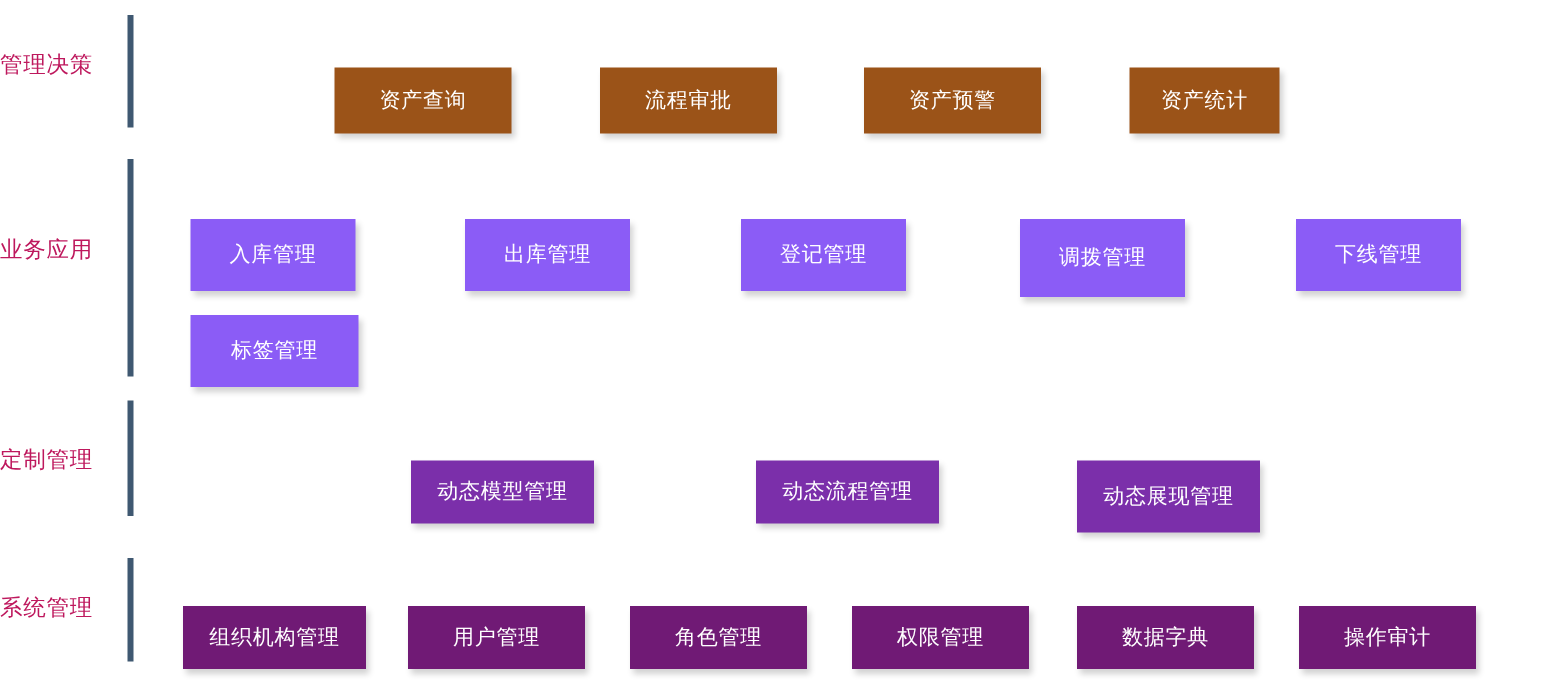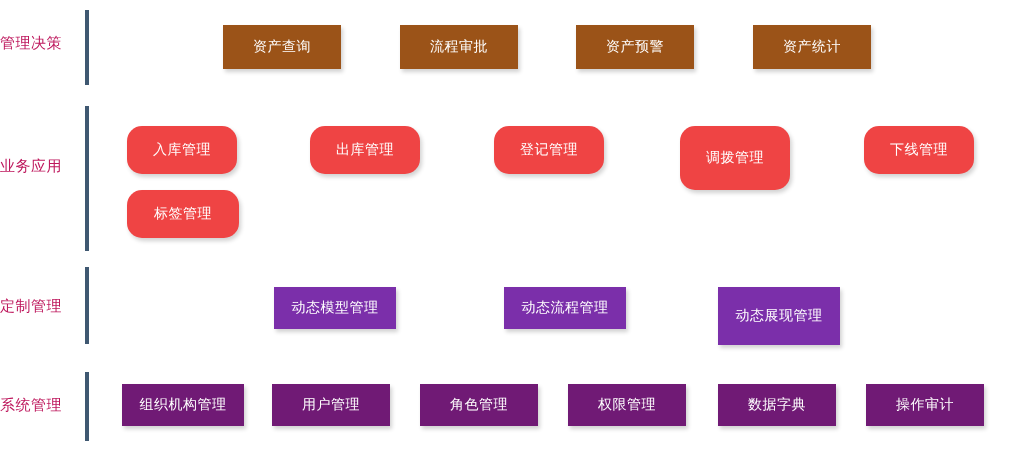--- a/index.html
+++ b/index.html
@@ -47,23 +47,24 @@
     display: flex;
     align-items: center;
     justify-content: center;
     color: #ffffff;
     font-size: 14px;
     letter-spacing: 0.5px;
     box-sizing: border-box;
     box-shadow: 2px 3px 4px rgba(0,0,0,0.18);
     white-space: nowrap;
     user-select: none;
+    margin-top: 20px;
   }
   .node.brown  { background: #9b5318; }
-  .node.green  { background: #ef4444; border-radius: 15px; }
+  .node.green  { background: #8b5cf6; }
   .node.purple { background: #7b2faa; }
   .node.blue   { background: #701a75; }
 
   
   #tier-1 .tier-label { top: 34px; }
   #tier-1 .tier-box   { top: 10px; height: 75px; }
   
   #tier-2 .tier-label { top: 157px; }
   #tier-2 .tier-box   { top: 106px; height: 145px; }
   
@@ -95,30 +96,30 @@
 
   <div class="tier" id="tier-4">
     <div class="tier-label">系统管理</div>
     <div class="tier-box"></div>
   </div>
 
   <div id="node-layer">
       <div class="node brown" style="left: 223px; top: 25px; width: 118px; height: 44px;">资产查询</div>
       <div class="node brown" style="left: 400px; top: 25px; width: 118px; height: 44px;">流程审批</div>
       <div class="node brown" style="left: 576px; top: 25px; width: 118px; height: 44px;">资产预警</div>
-      <div class="node brown" style="left: 753px; top: 25px; width: 118px; height: 44px;">资产统计</div>
+      <div class="node brown" style="left: 753px; top: 25px; width: 100px; height: 44px;">资产统计</div>
       <div class="node green" style="left: 127px; top: 126px; width: 110px; height: 48px;">入库管理</div>
       <div class="node green" style="left: 310px; top: 126px; width: 110px; height: 48px; text-align: right;">出库管理</div>
       <div class="node green" style="left: 494px; top: 126px; width: 110px; height: 48px;">登记管理</div>
-      <div class="node green" style="left: 680px; top: 126px; width: 110px; height: 64px;">调拨管理</div>
+      <div class="node green" style="left: 680px; top: 126px; width: 110px; height: 52px;">调拨管理</div>
       <div class="node green" style="left: 864px; top: 126px; width: 110px; height: 48px;">下线管理</div>
       <div class="node green" style="left: 127px; top: 190px; width: 112px; height: 48px;">标签管理</div>
       <div class="node purple" style="left: 274px; top: 287px; width: 122px; height: 42px;">动态模型管理</div>
       <div class="node purple" style="left: 504px; top: 287px; width: 122px; height: 42px;">动态流程管理</div>
-      <div class="node purple" style="left: 718px; top: 287px; width: 122px; height: 58px;">动态展现管理</div>
+      <div class="node purple" style="left: 718px; top: 287px; width: 122px; height: 48px;">动态展现管理</div>
       <div class="node blue" style="left: 122px; top: 384px; width: 122px; height: 42px;">组织机构管理</div>
       <div class="node blue" style="left: 272px; top: 384px; width: 118px; height: 42px;">用户管理</div>
       <div class="node blue" style="left: 420px; top: 384px; width: 118px; height: 42px;">角色管理</div>
       <div class="node blue" style="left: 568px; top: 384px; width: 118px; height: 42px;">权限管理</div>
       <div class="node blue" style="left: 718px; top: 384px; width: 118px; height: 42px;">数据字典</div>
       <div class="node blue" style="left: 866px; top: 384px; width: 118px; height: 42px;">操作审计</div>
     </div>
 </div>
 
 </body></html>

